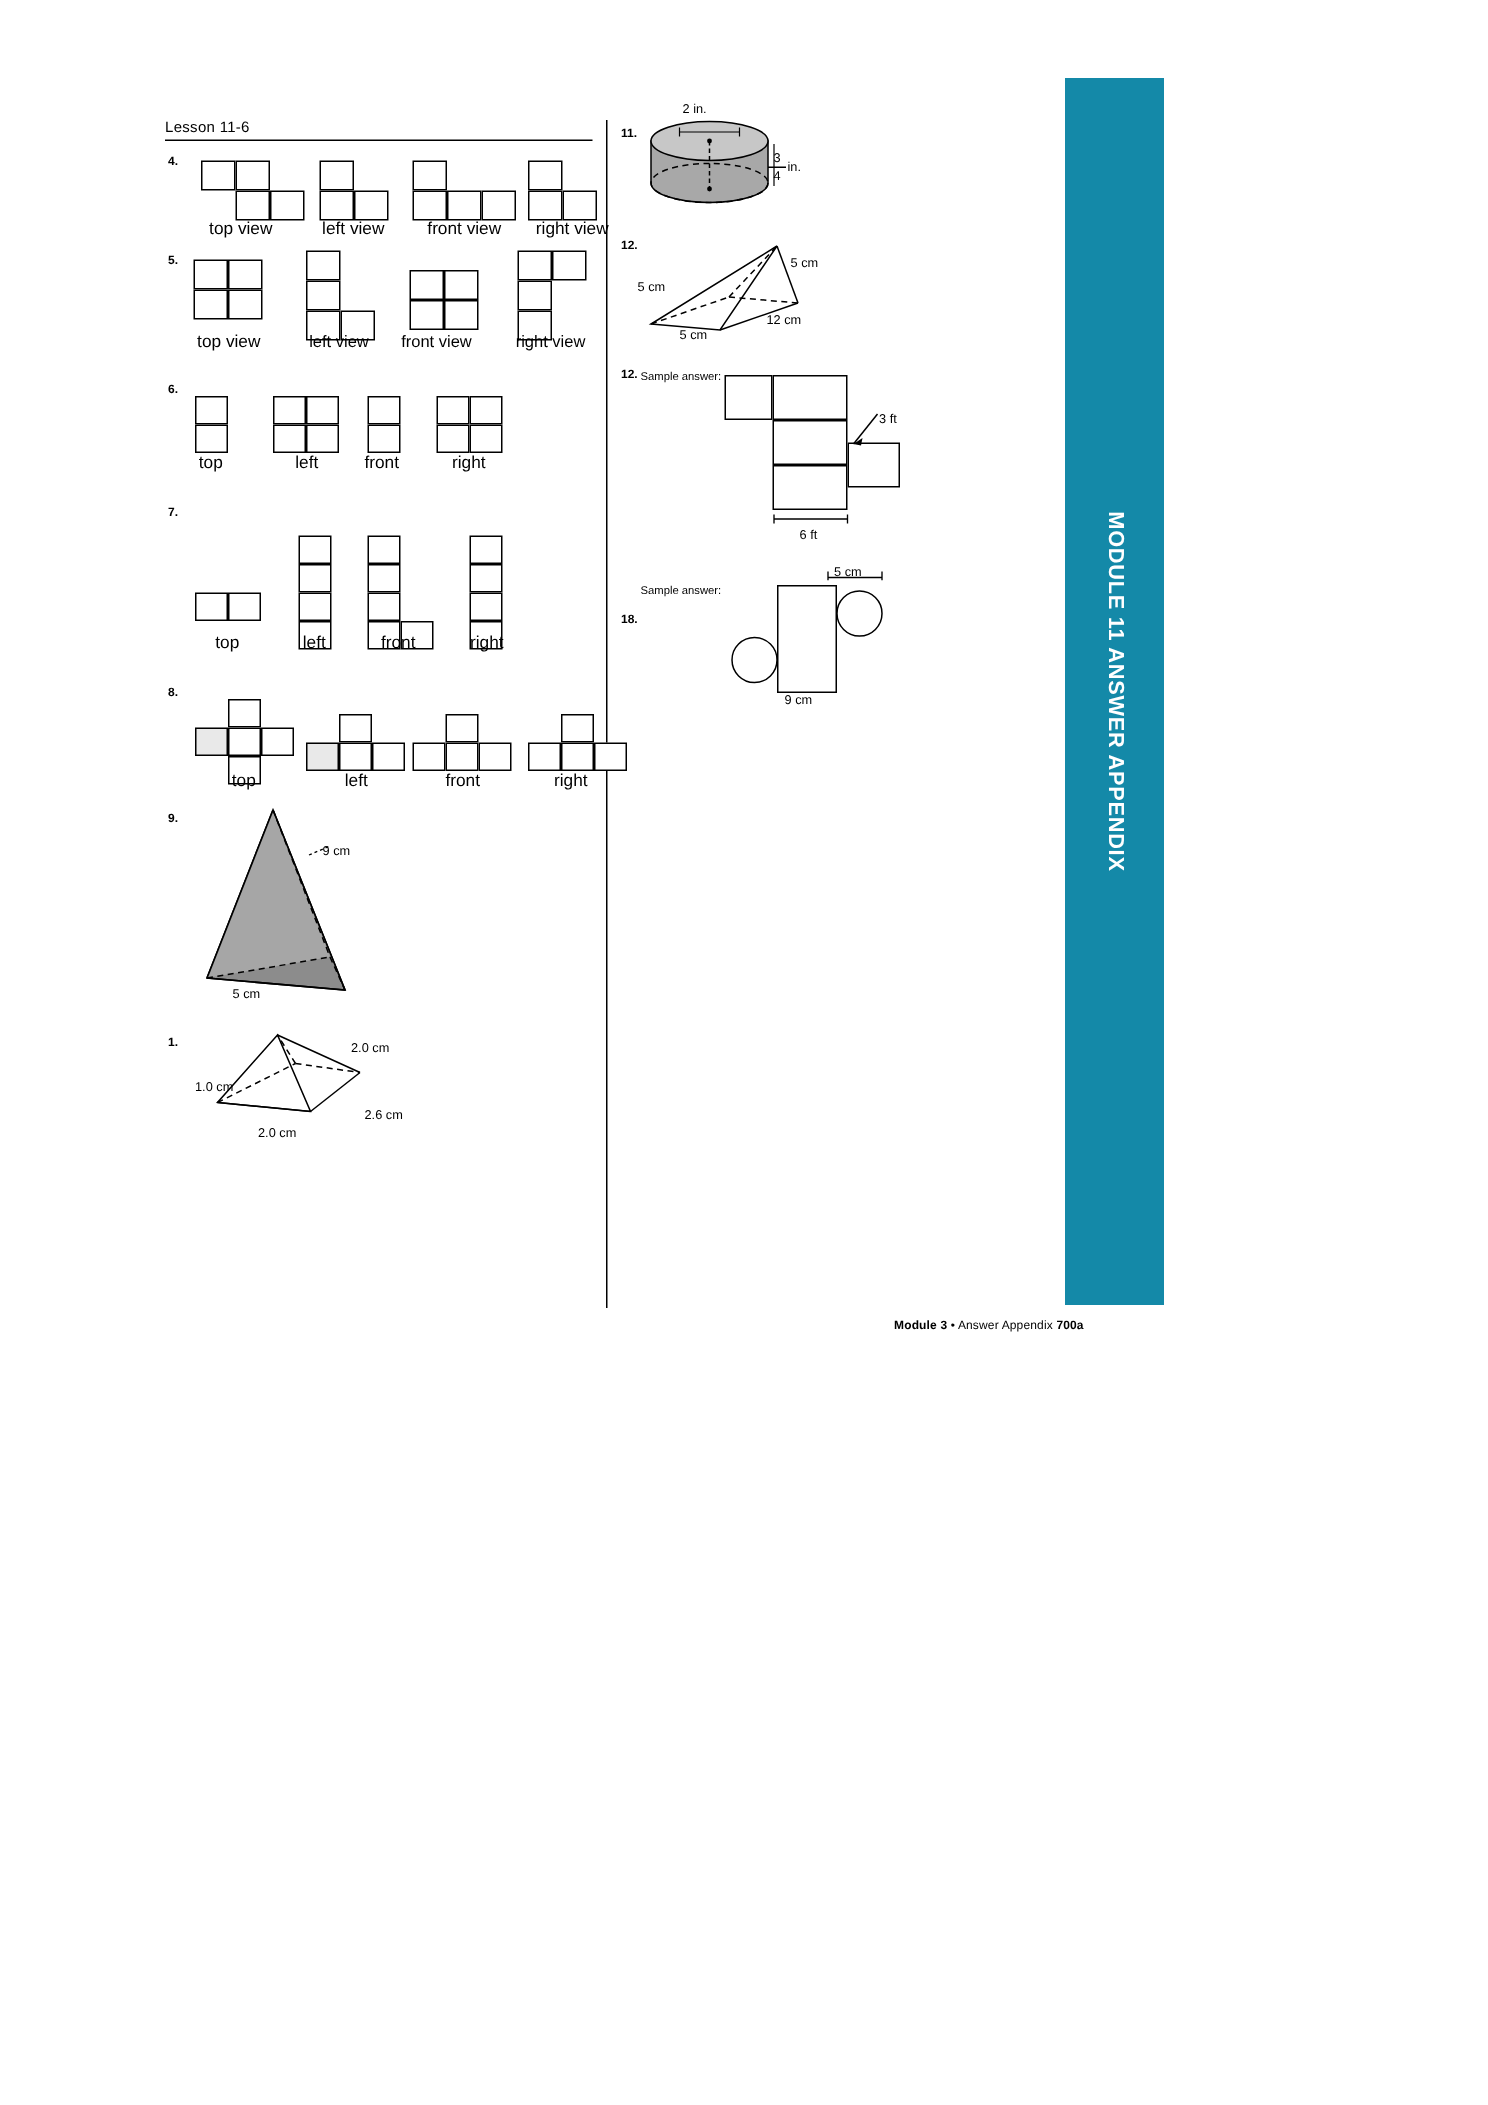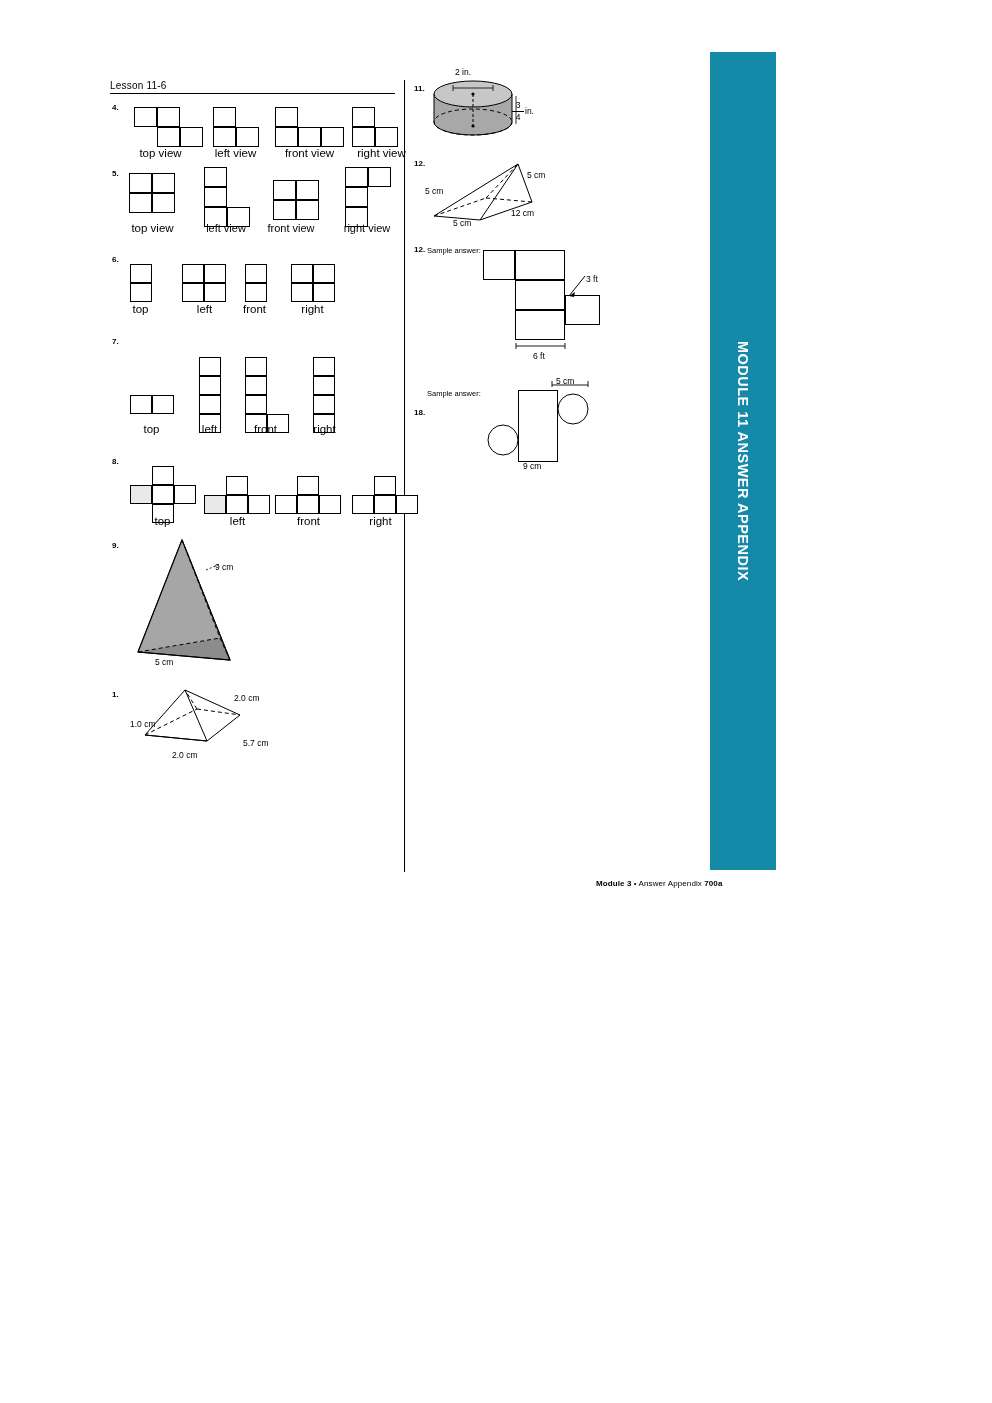--- a/index.html
+++ b/index.html
@@ -284,21 +284,21 @@
       <line x1="50" y1="5" x2="105" y2="30" stroke="#000" stroke-width="1"></line>
       <line x1="72" y1="56" x2="105" y2="30" stroke="#000" stroke-width="1"></line>
       <line x1="10" y1="50" x2="62" y2="24" stroke="#000" stroke-width="1" stroke-dasharray="4,3"></line>
       <line x1="62" y1="24" x2="105" y2="30" stroke="#000" stroke-width="1" stroke-dasharray="4,3"></line>
       <line x1="62" y1="24" x2="50" y2="5" stroke="#000" stroke-width="1" stroke-dasharray="4,3"></line>
       <line x1="10" y1="50" x2="72" y2="56" stroke="#000" stroke-width="1"></line>
     </svg>
   </div>
   <div class="dim" style="left:234px; top:693px;">2.0 cm</div>
   <div class="dim" style="left:130px; top:719px;">1.0 cm</div>
-  <div class="dim" style="left:243px; top:738px;">5.7 cm</div>
+  <div class="dim" style="left:243px; top:738px;">2.6 cm</div>
   <div class="dim" style="left:172px; top:750px;">2.0 cm</div>
 
   <div class="qnum" style="left:414px; top:84px;">11.</div>
   <div class="svgwrap" style="left:428px; top:78px;">
     <svg width="90" height="70" viewBox="0 0 90 70">
       <path d="M6,16 L6,44 A39,13 0 0 0 84,44 L84,16 Z" fill="#a8a8a8" stroke="#000" stroke-width="1"></path>
       <ellipse cx="45" cy="16" rx="39" ry="13" fill="#c7c7c7" stroke="#000" stroke-width="1"></ellipse>
       <ellipse cx="45" cy="44" rx="39" ry="13" fill="none" stroke="#000" stroke-width="1" stroke-dasharray="4,3"></ellipse>
       <line x1="45" y1="16" x2="45" y2="48" stroke="#000" stroke-width="1" stroke-dasharray="3,2"></line>
       <circle cx="45" cy="16" r="1.6" fill="#000"></circle>

